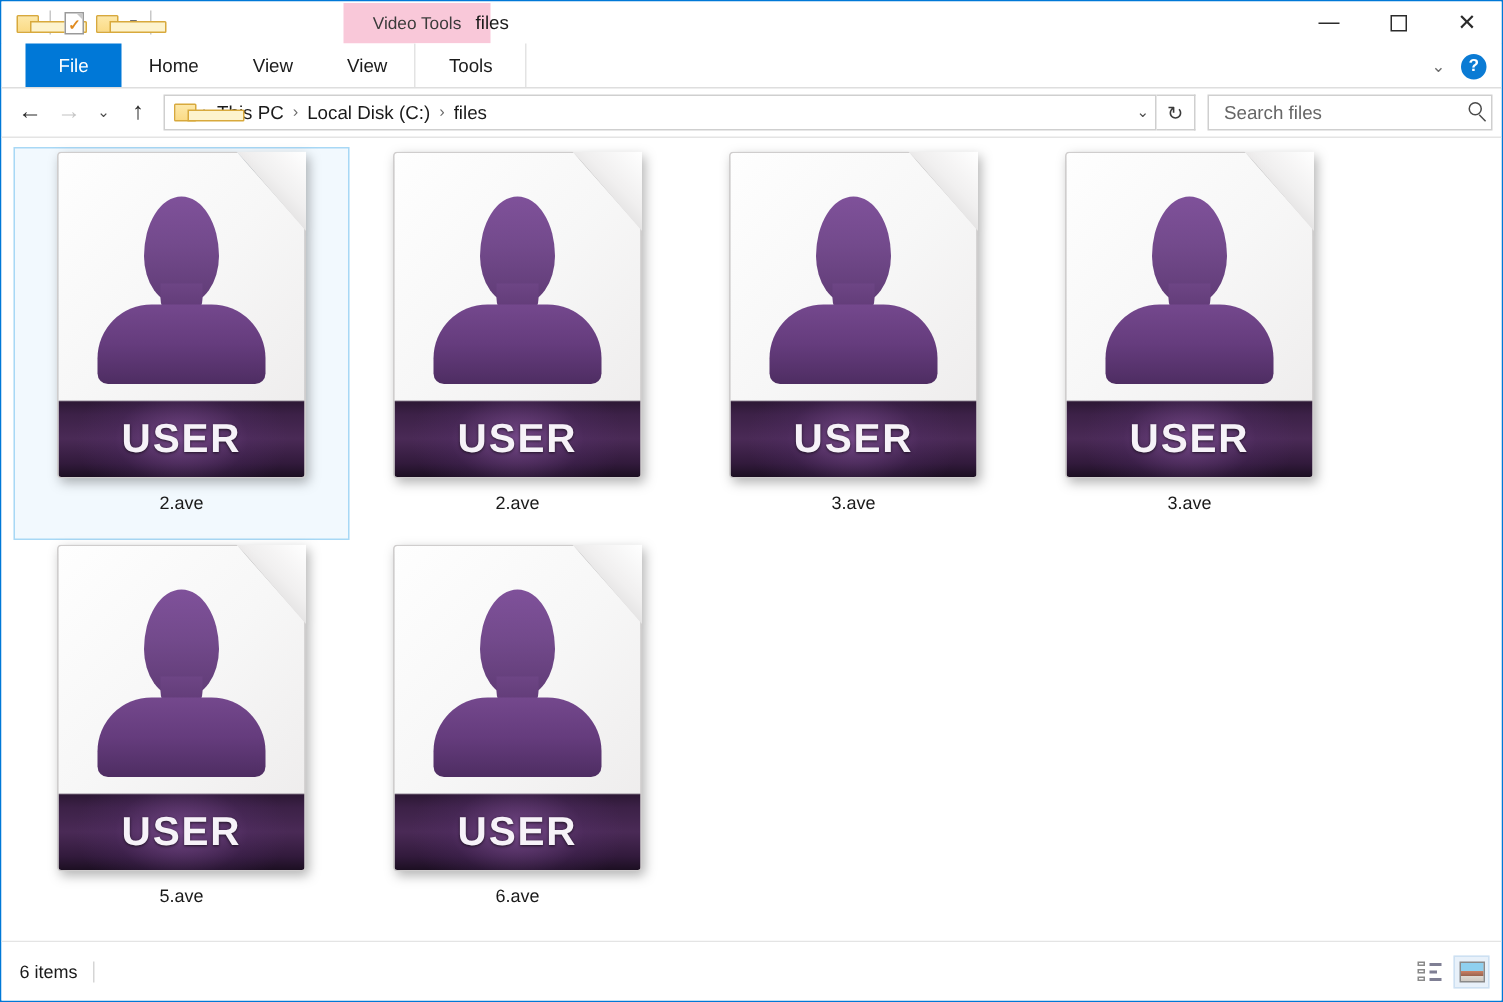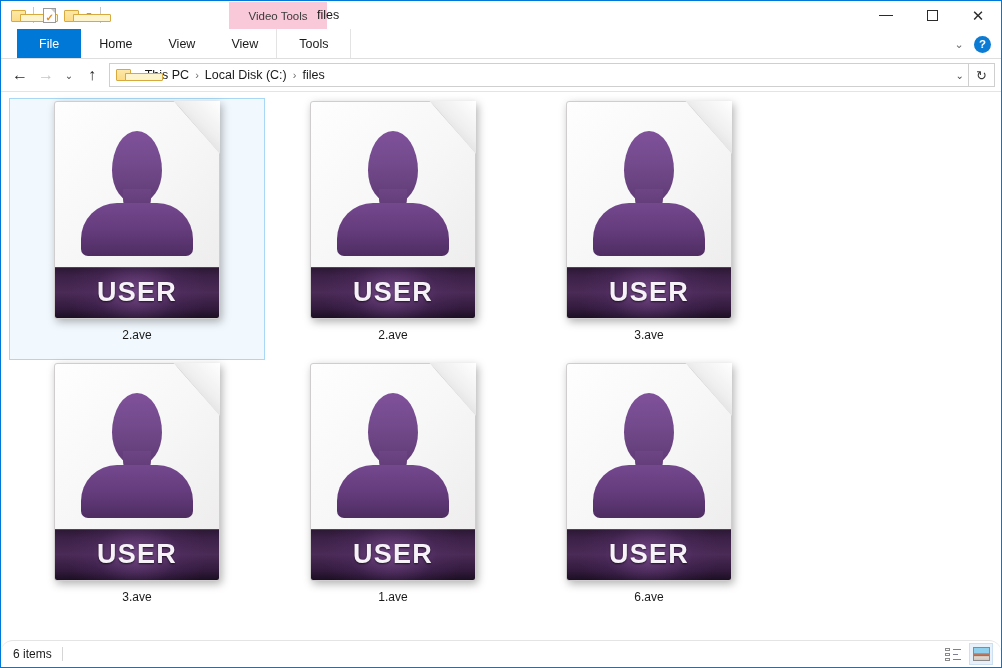--- a/index.html
+++ b/index.html
@@ -262,21 +262,21 @@
   }
   .grid {
     position: absolute;
     left: 0; top: 0;
     padding: 6px 0 0 8px;
     display: flex;
     flex-wrap: wrap;
     align-content: flex-start;
   }
   .cell {
-    width: 256px;
+    width: 224px;
     height: 262px;
     display: flex;
     flex-direction: column;
     align-items: center;
     justify-content: flex-start;
     padding-top: 2px;
     border: 1px solid transparent;
   }
   .cell.selected {
     background: #f2f9fe;
@@ -365,29 +365,28 @@
   .person .body {
     position: absolute;
     left: 0; top: 72px;
     width: 112px; height: 53px;
     background: linear-gradient(180deg,#74488d 0%,#653c7d 50%,#4e2d62 100%);
     border-radius: 36px 36px 7px 7px;
   }
 
   
   .statusbar {
-    height: 27px;
+    height: 40px;
     background: #ffffff;
     border-top: 1px solid #e4e4e4;
     display: flex;
     align-items: center;
     justify-content: space-between;
     padding: 0 8px 0 12px;
     flex: 0 0 auto;
-    border-radius: 12px;
   }
   .status-left {
     display: flex; align-items: center; gap: 10px;
     font-size: 12px; color: #1a1a1a;
   }
   .status-sep { width: 1px; height: 14px; background: #d5d5d5; }
   .status-right { display: flex; align-items: center; gap: 4px; }
   .viewbtn {
     width: 24px; height: 22px;
     display: flex; align-items: center; justify-content: center;
@@ -493,20 +492,27 @@
       <span class="crumb-sep">›</span>
       <span class="crumb">This PC</span>
       <span class="crumb-sep">›</span>
       <span class="crumb">Local Disk (C:)</span>
       <span class="crumb-sep">›</span>
       <span class="crumb">files</span>
       <span class="crumb-drop">⌄</span>
     </div>
     <div class="refreshbtn">↻</div>
 
+    <div class="searchbox">
+      <input type="text" placeholder="Search files" style="">
+      <div class="search-ico">
+        <div class="ring"></div>
+          <div class="hdl"></div>
+      </div>
+    </div>
   </div>
 
   <div class="content">
     <div class="grid">
 
       <div class="cell selected">
         <div class="fileicon">
           <div class="page"></div>
           <div class="corner"></div>
           <div class="person">
@@ -575,21 +581,21 @@
           <div class="corner"></div>
           <div class="person">
             <div class="head"></div>
               <div class="neck"></div>
               <div class="body"></div>
           </div>
           <div class="band">
               <span class="band-text">USER</span>
             </div>
         </div>
-        <div class="label">1.ave</div>
+        <div class="label">5.ave</div>
       </div>
 
       <div class="cell">
         <div class="fileicon">
           <div class="page"></div>
           <div class="corner"></div>
           <div class="person">
             <div class="head"></div>
               <div class="neck"></div>
               <div class="body"></div>

